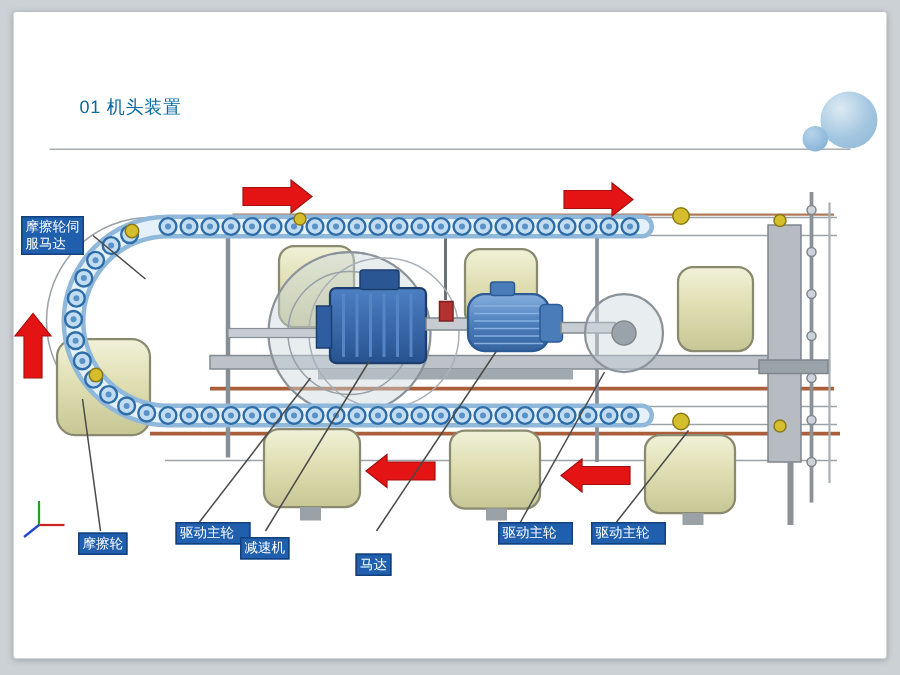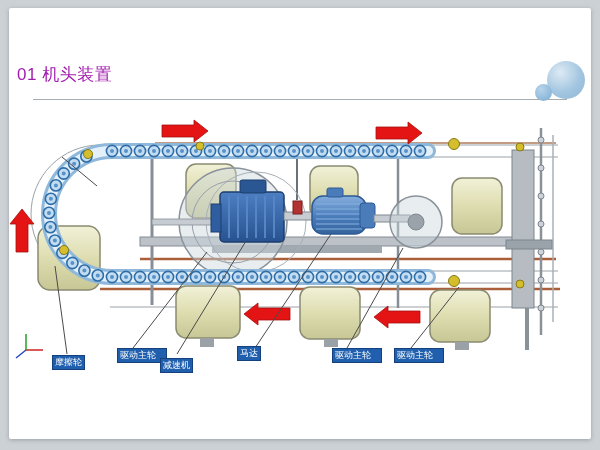--- a/index.html
+++ b/index.html
@@ -1,20 +1,20 @@
 <!DOCTYPE html>
 <html><head>
 <meta charset="utf-8">
 <style>
   *{margin:0;padding:0;box-sizing:border-box}
   html,body{width:600px;height:450px;overflow:hidden}
   body{font-family:"Liberation Sans","DejaVu Sans",sans-serif;background:#ccd1d5}
   .stage{position:relative;width:600px;height:450px;background:#ccd1d5}
   .slide{position:absolute;left:9px;top:8px;right:9px;bottom:11px;background:#ffffff;border-radius:2px;box-shadow:0 1px 4px rgba(60,70,80,.35)}
-  .title{position:absolute;left:17px;top:63px;font-size:17px;color:#a21caf;letter-spacing:.5px}
+  .title{position:absolute;left:53px;top:63px;font-size:12px;color:#0369a1;letter-spacing:.5px}
   .rule{position:absolute;left:33px;top:99px;width:534px;height:1px;background:#a8adb1}
   .deco-big{position:absolute;left:547px;top:61px;width:38px;height:38px;border-radius:50%;
     background:radial-gradient(circle at 35% 30%,#ddeaf4,#a3c6e0 55%,#8cb6d6)}
   .deco-small{position:absolute;left:535px;top:84px;width:17px;height:17px;border-radius:50%;
     background:radial-gradient(circle at 35% 30%,#b7d4ea,#79abd2)}
   svg.diagram{position:absolute;left:0;top:0;width:600px;height:450px}
   .anno{position:absolute;background:#1f5fae;border:1px solid #14407c;color:#fff;
     font-size:9px;line-height:11px;padding:1px 2px;text-align:left;word-break:break-all}
   .nowrap{white-space:nowrap}
   .w4{width:42px}
@@ -301,19 +301,20 @@
       <line x1="411" y1="348" x2="459" y2="287"></line>
     </g>
 
     <g fill="none" stroke-width="1.5">
       <line x1="26" y1="350" x2="43" y2="350" stroke="#cc2222"></line>
       <line x1="26" y1="350" x2="26" y2="334" stroke="#22a022"></line>
       <line x1="26" y1="350" x2="16" y2="358" stroke="#2244cc"></line>
     </g>
   </svg>
 
+  <div class="anno w4" style="left:14px;top:144px">摩擦轮伺服马达</div>
   <div class="anno nowrap" style="left:52px;top:355px">摩擦轮</div>
   <div class="anno w3" style="left:117px;top:348px">驱动主轮</div>
   <div class="anno nowrap" style="left:160px;top:358px">减速机</div>
-  <div class="anno nowrap" style="left:237px;top:346px">马达</div>
+  <div class="anno nowrap" style="left:237px;top:369px">马达</div>
   <div class="anno w3" style="left:332px;top:348px">驱动主轮</div>
   <div class="anno w3" style="left:394px;top:348px">驱动主轮</div>
 </div>
 
 </body></html>

